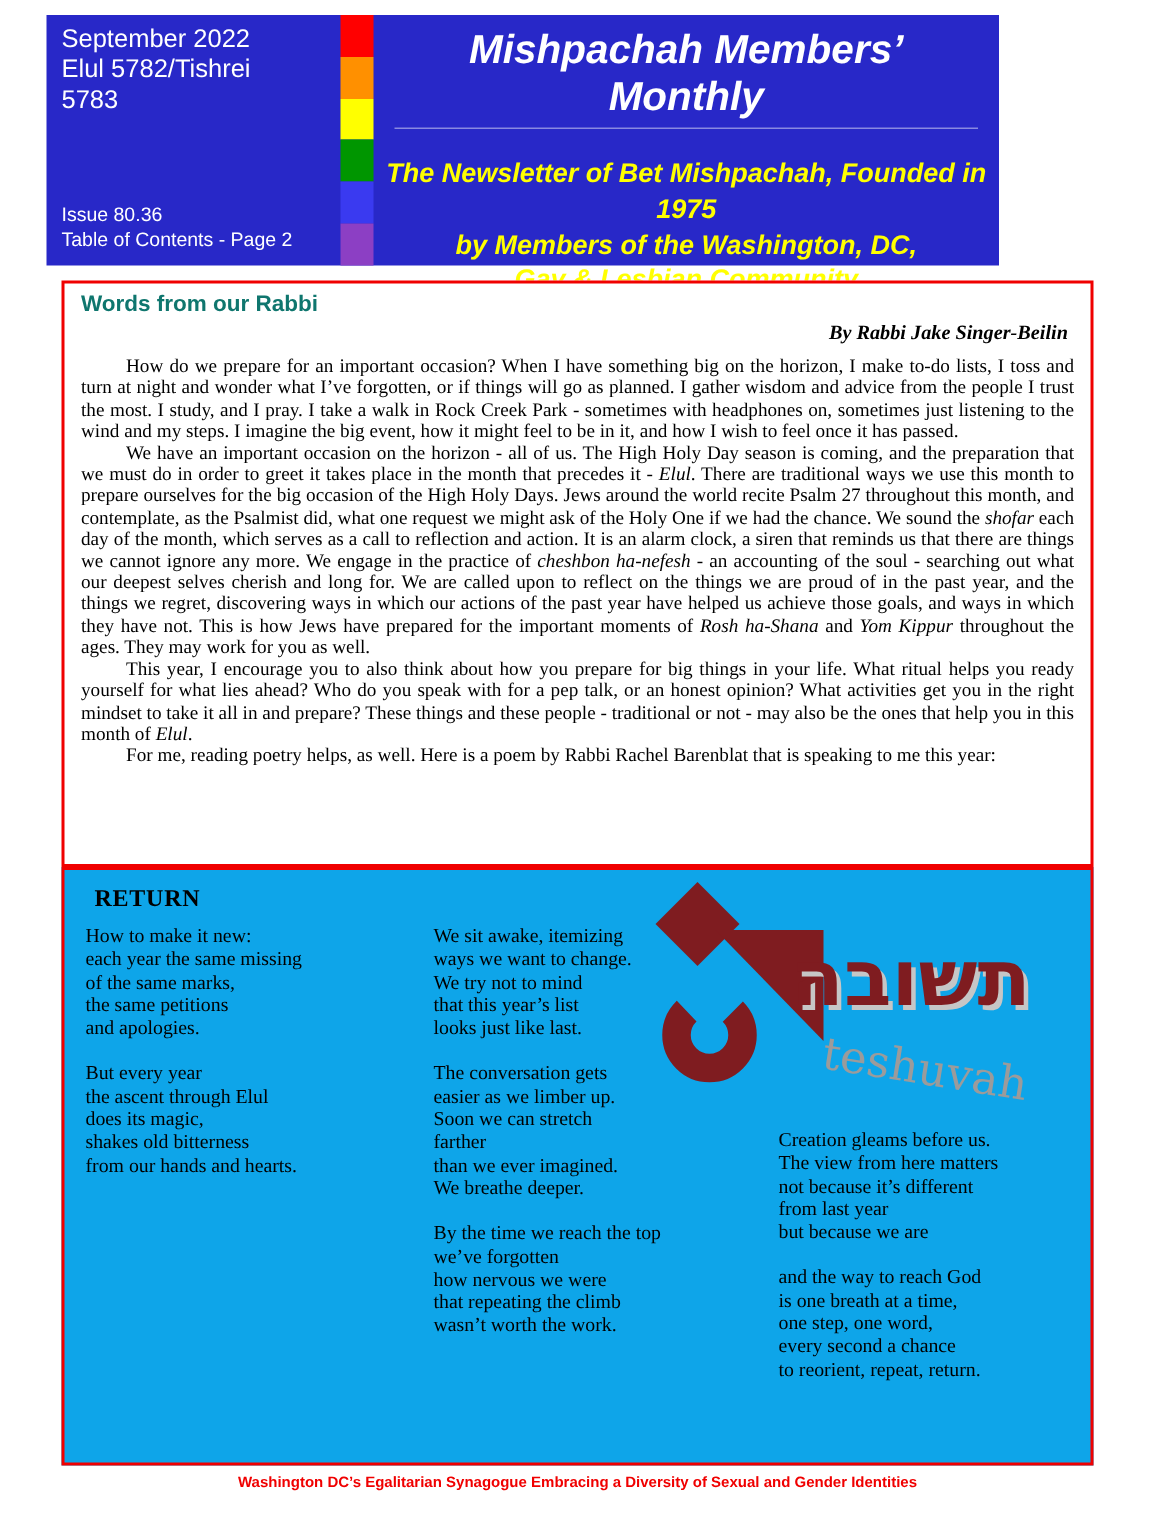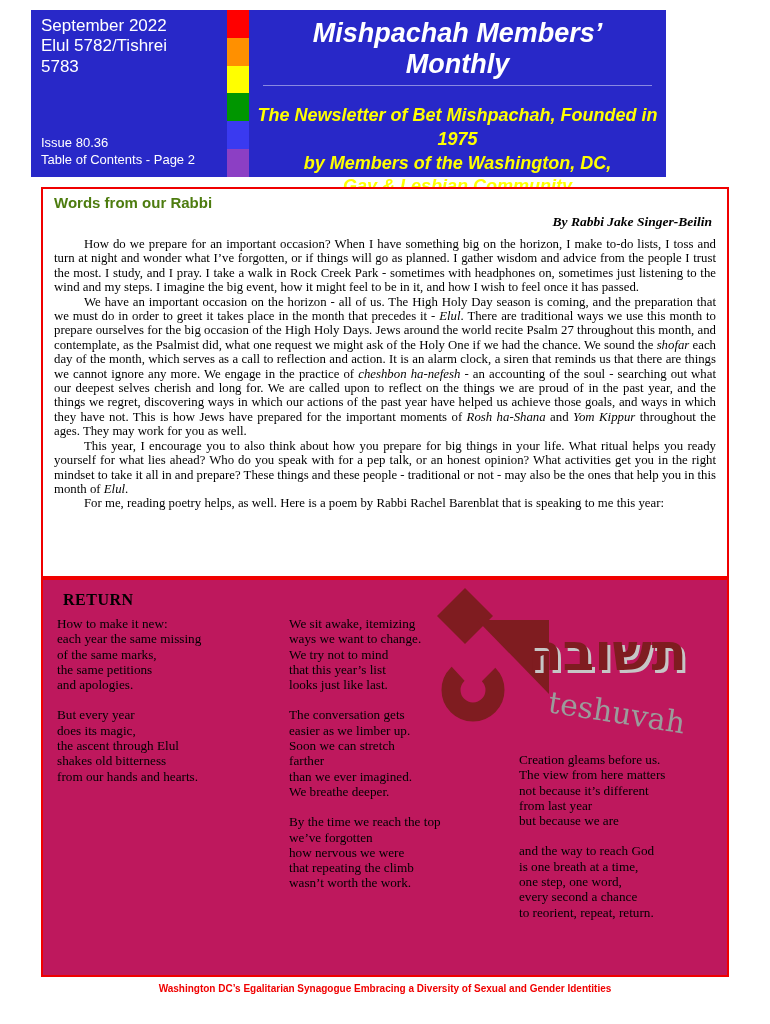--- a/index.html
+++ b/index.html
@@ -25,30 +25,30 @@
                       border-bottom: 1px solid rgba(255,255,255,.45); }
   .sub-line { display: block; color: #ffff00; font-weight: bold; font-style: italic;
               font-size: 18px; line-height: 1.32; }
   .website { color: #ffffff; font-weight: bold; font-style: italic; font-size: 18px;
              line-height: 1.32; cursor: pointer; }
 
   
   .article-box { position: absolute; left: 41px; top: 187px; width: 688px; height: 391px;
                  border: 2px solid #f00000; background: #fff; padding: 5px 11px;
                  overflow: hidden; }
-  .section-title { color: #4d7c0f; font-family: "Liberation Sans", "DejaVu Sans", sans-serif;
+  .section-title { color: #0f766e; font-family: "Liberation Sans", "DejaVu Sans", sans-serif;
                    font-weight: bold; font-size: 15px; }
   .byline { text-align: right; font-weight: bold; font-style: italic; font-size: 13.5px;
             margin: 3px 4px 7px 0; }
   .article-paragraphs p { margin: 0; text-indent: 30px; text-align: justify;
                           font-size: 12.8px; line-height: 14.4px; }
 
   
   .poem-box { position: absolute; left: 41px; top: 578px; width: 688px; height: 399px;
-              border: 2px solid #f00000; background: #be185d; overflow: hidden; }
+              border: 2px solid #f00000; background: #0ea5e9; overflow: hidden; }
   .poem-title { font-weight: bold; font-size: 16px; margin: 11px 0 0 20px;
                 letter-spacing: .5px; }
   .poem-col { position: absolute; }
   .poem-col-1 { left: 14px;  top: 36px;  width: 212px; }
   .poem-col-2 { left: 246px; top: 36px;  width: 228px; }
   .poem-col-3 { left: 476px; top: 172px; width: 200px; }
   .stanza { margin-bottom: 15px; }
   .pline { display: block; font-size: 13.2px; line-height: 15.3px; }
   .teshuvah-art { position: absolute; left: 392px; top: 6px; width: 285px; height: 162px; }
 
@@ -107,22 +107,22 @@
     <div class="poem-col poem-col-1">
         <div class="stanza">
           <span class="pline">How to make it new:</span>
           <span class="pline">each year the same missing</span>
           <span class="pline">of the same marks,</span>
           <span class="pline">the same petitions</span>
           <span class="pline">and apologies.</span>
         </div>
         <div class="stanza">
           <span class="pline">But every year</span>
+          <span class="pline">the ascent through Elul</span>
           <span class="pline">does its magic,</span>
-          <span class="pline">the ascent through Elul</span>
           <span class="pline">shakes old bitterness</span>
           <span class="pline">from our hands and hearts.</span>
         </div>
       </div>
     <div class="poem-col poem-col-2">
         <div class="stanza">
           <span class="pline">We sit awake, itemizing</span>
           <span class="pline">ways we want to change.</span>
           <span class="pline">We try not to mind</span>
           <span class="pline">that this year’s list</span>

